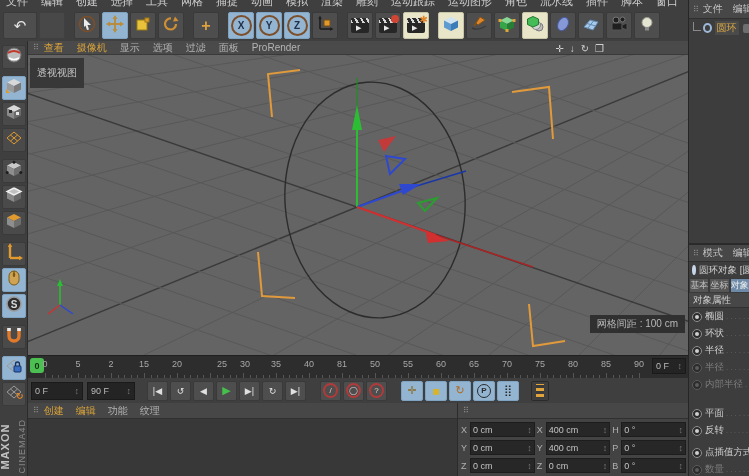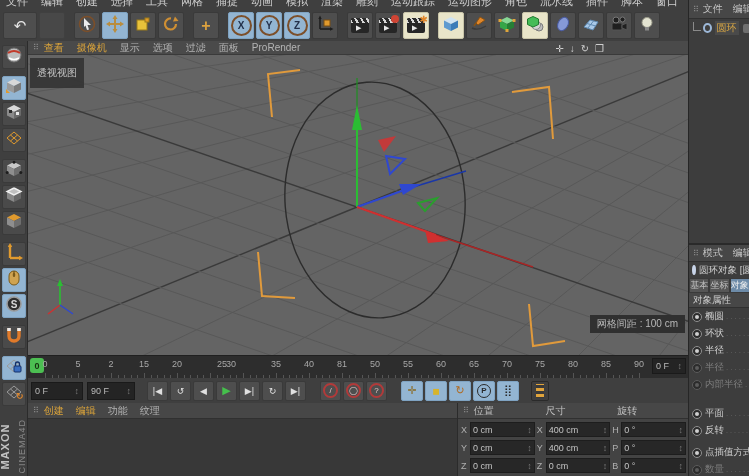--- a/index.html
+++ b/index.html
@@ -510,21 +510,21 @@
     <div id="frame-box">
       <span>0 F</span>
       <span style="color:#777">↕</span>
     </div>
   <span class="tick-label" style="left: 17px;">0</span>
       <span class="tick-label" style="left: 50px;">5</span>
       <span class="tick-label" style="left: 83px;">2</span>
       <span class="tick-label" style="left: 116px;">15</span>
       <span class="tick-label" style="left: 149px;">20</span>
       <span class="tick-label" style="left: 172px; margin-left: 22px;">25</span>
-      <span class="tick-label" style="left: 203px;">30</span>
+      <span class="tick-label" style="left: 217px;">30</span>
       <span class="tick-label" style="left: 248px;">35</span>
       <span class="tick-label" style="left: 281px;">40</span>
       <span class="tick-label" style="left: 314px;">81</span>
       <span class="tick-label" style="left: 347px;">50</span>
       <span class="tick-label" style="left: 380px;">55</span>
       <span class="tick-label" style="left: 413px;">60</span>
       <span class="tick-label" style="left: 446px;">65</span>
       <span class="tick-label" style="left: 479px;">70</span>
       <span class="tick-label" style="left: 512px;">75</span>
       <span class="tick-label" style="left: 545px;">80</span>
@@ -683,25 +683,20 @@
         <span class="m" style="color: rgb(216, 162, 58);">编辑</span>
         <span class="m" style="color: rgb(176, 176, 176);">功能</span>
         <span class="m" style="color: rgb(176, 176, 176);">纹理</span>
       </div>
     <div style="height:57px;"></div>
   </div>
 
   <div id="coords" class="abs">
     <div class="mini-header">
       <span class="dots">⠿</span>
-      <div id="coord-heads" style="display:flex;flex:1;">
-          <span class="chead" style="flex: 1 1 0%;">位置</span>
-          <span class="chead" style="flex: 1 1 0%;">尺寸</span>
-          <span class="chead" style="flex: 1 1 0%;">旋转</span>
-        </div>
     </div>
     <div id="coord-grid">
         <div class="cfield">
           <span class="lbl">X</span>
    <span class="box">
             <span>0 cm</span>
             <span style="color:#777">↕</span>
           </span>
         </div>
         <div class="cfield">

